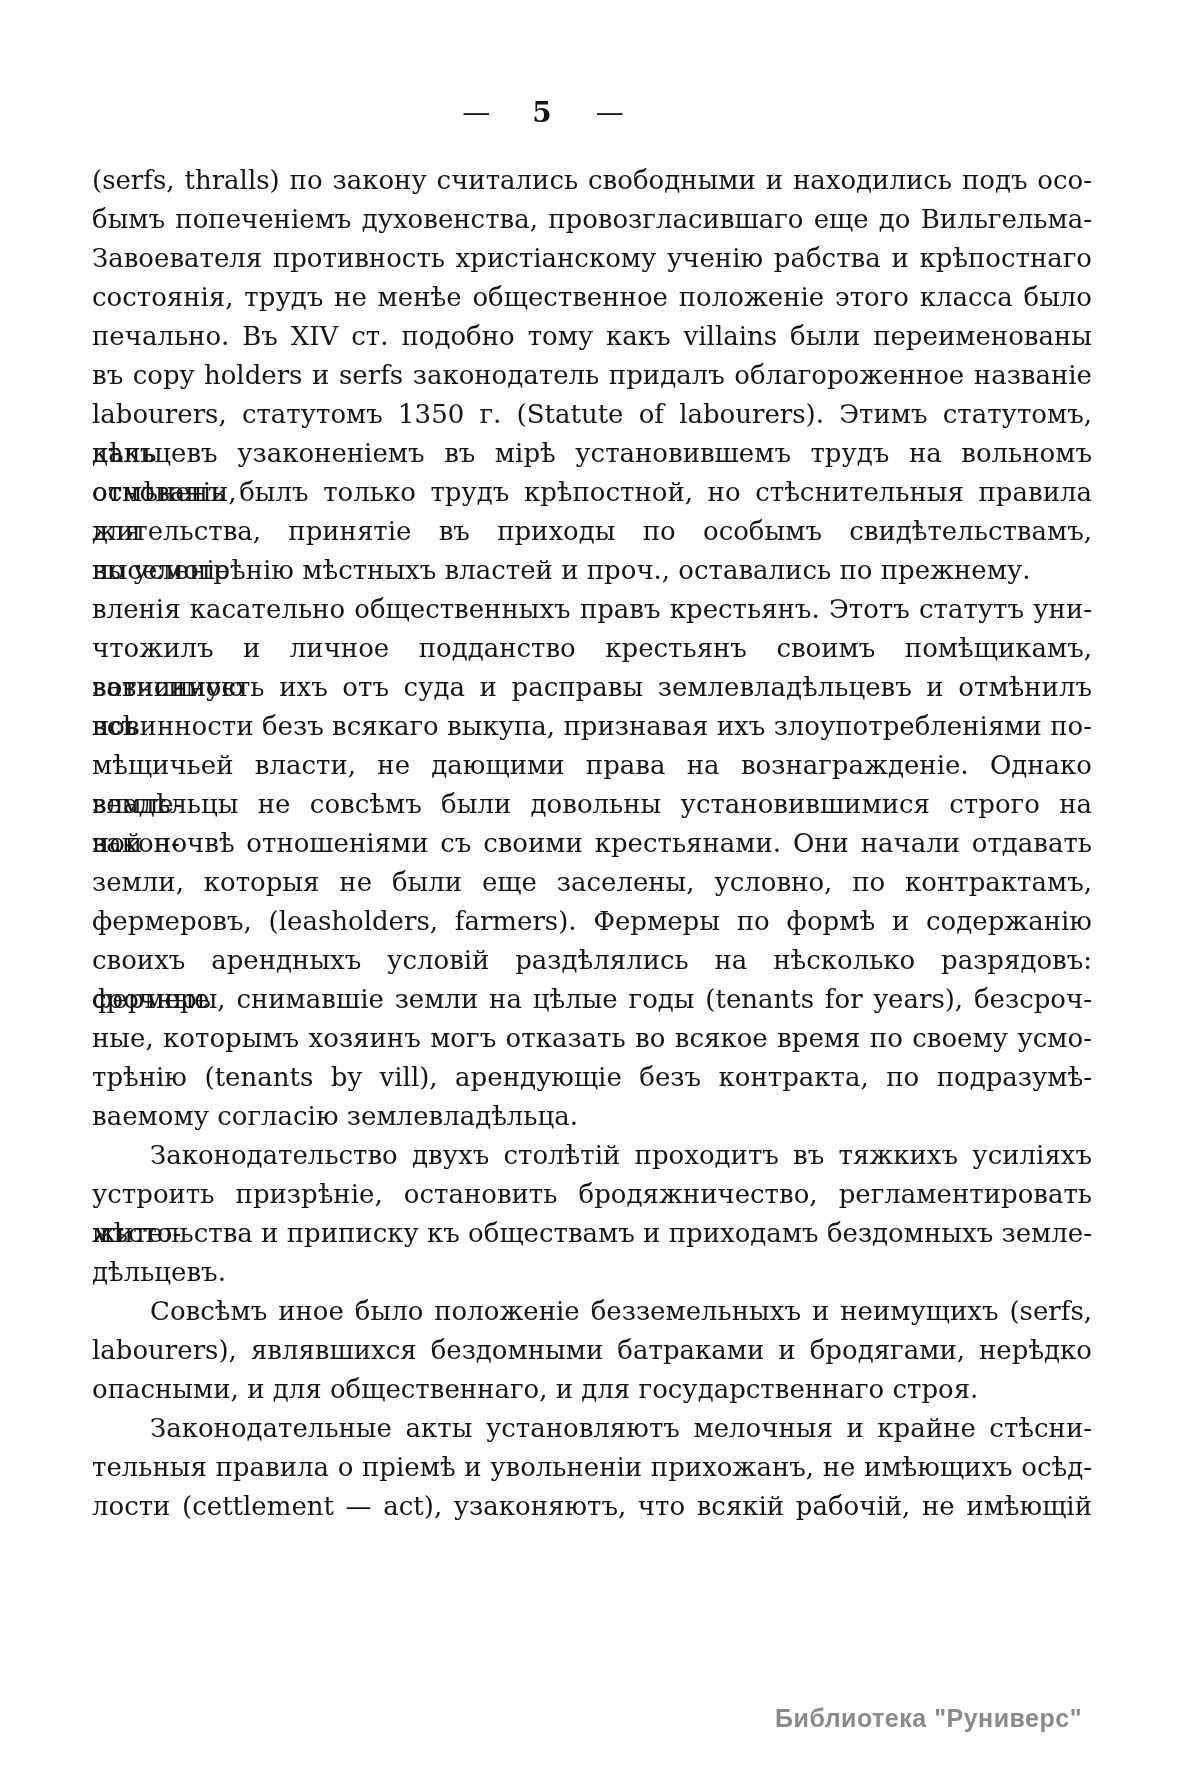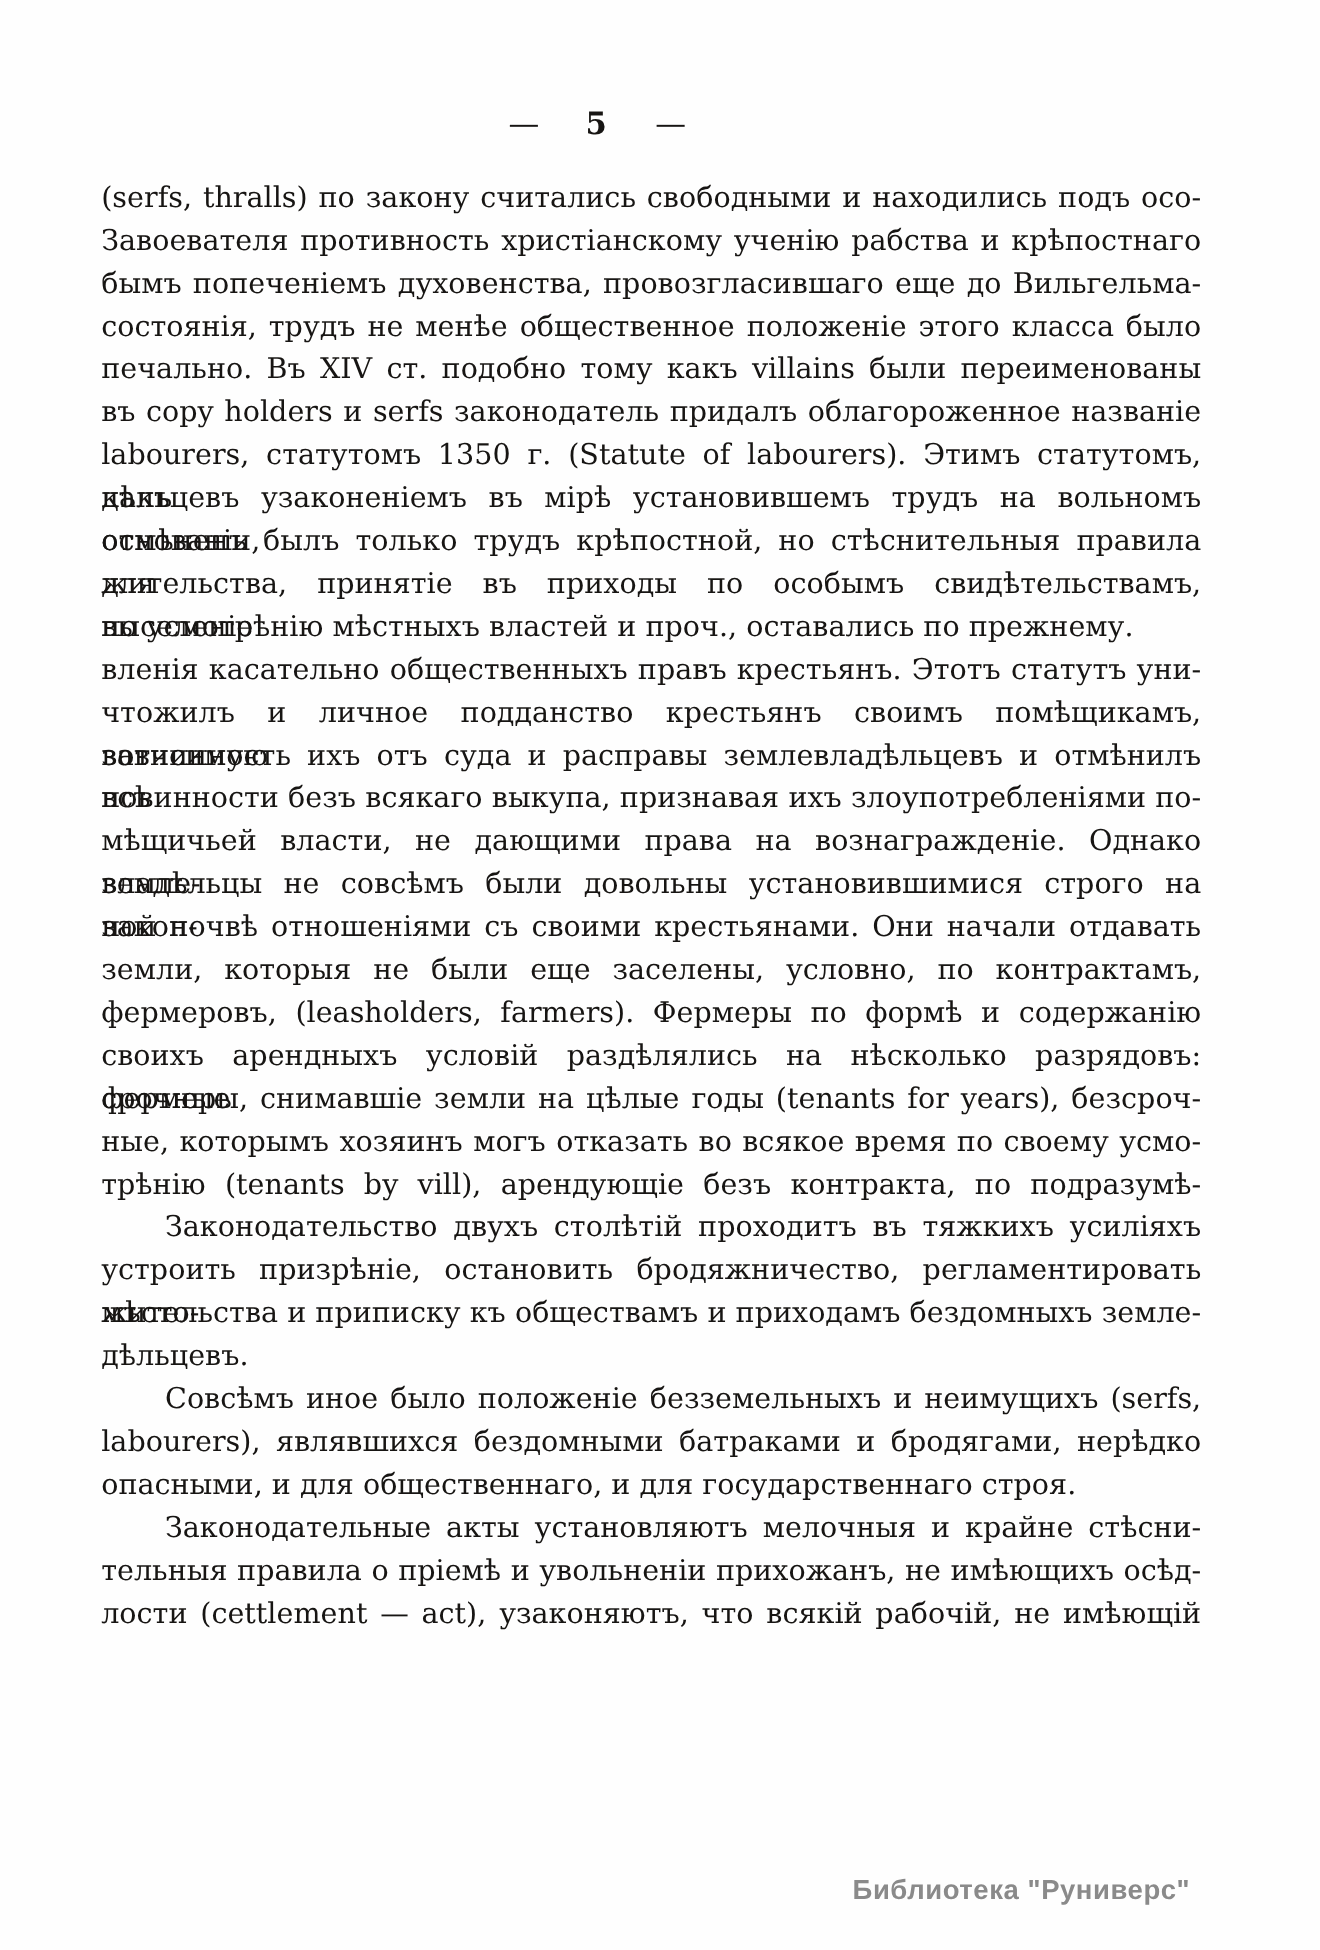--- a/index.html
+++ b/index.html
@@ -71,22 +71,22 @@
 
   <div class="header">
     <span class="dash">—</span>
     <span class="pagenum">5</span>
     <span class="dash">—</span>
   </div>
 
   <div class="text-column">
       <div class="paragraph">
         <div class="line">(serfs, thralls) по закону считались свободными и находились подъ осо-</div>
+        <div class="line">бымъ попеченіемъ духовенства, провозгласившаго еще до Вильгельма-</div>
         <div class="line">Завоевателя противность христіанскому ученію рабства и крѣпостнаго</div>
-        <div class="line">бымъ попеченіемъ духовенства, провозгласившаго еще до Вильгельма-</div>
         <div class="line">состоянія, трудъ не менѣе общественное положеніе этого класса было</div>
         <div class="line">печально. Въ XIV ст. подобно тому какъ villains были переименованы</div>
         <div class="line">въ copy holders и serfs законодатель придалъ облагороженное названіе</div>
         <div class="line">labourers, статутомъ 1350 г. (Statute of labourers). Этимъ статутомъ, какъ</div>
         <div class="line">дѣльцевъ узаконеніемъ въ мірѣ установившемъ трудъ на вольномъ основаніи,</div>
         <div class="line">отмѣненъ былъ только трудъ крѣпостной, но стѣснительныя правила для</div>
         <div class="line">жительства, принятіе въ приходы по особымъ свидѣтельствамъ, выселеніе</div>
         <div class="line endline">по усмотрѣнію мѣстныхъ властей и проч., оставались по прежнему.</div>
       </div>
       <div class="paragraph">
@@ -96,20 +96,21 @@
         <div class="line">повинности безъ всякаго выкупа, признавая ихъ злоупотребленіями по-</div>
         <div class="line">мѣщичьей власти, не дающими права на вознагражденіе. Однако земле-</div>
         <div class="line">владѣльцы не совсѣмъ были довольны установившимися строго на закон-</div>
         <div class="line">ной почвѣ отношеніями съ своими крестьянами. Они начали отдавать</div>
         <div class="line">земли, которыя не были еще заселены, условно, по контрактамъ,</div>
         <div class="line">фермеровъ, (leasholders, farmers). Фермеры по формѣ и содержанію</div>
         <div class="line">своихъ арендныхъ условій раздѣлялись на нѣсколько разрядовъ: срочные</div>
         <div class="line">фермеры, снимавшіе земли на цѣлые годы (tenants for years), безсроч-</div>
         <div class="line">ные, которымъ хозяинъ могъ отказать во всякое время по своему усмо-</div>
         <div class="line">трѣнію (tenants by vill), арендующіе безъ контракта, по подразумѣ-</div>
+        <div class="line endline">ваемому согласію землевладѣльца.</div>
       </div>
       <div class="paragraph">
         <div class="line indent">Законодательство двухъ столѣтій проходитъ въ тяжкихъ усиліяхъ</div>
         <div class="line">устроить призрѣніе, остановить бродяжничество, регламентировать мѣсто-</div>
         <div class="line">жительства и приписку къ обществамъ и приходамъ бездомныхъ земле-</div>
         <div class="line endline">дѣльцевъ.</div>
       </div>
       <div class="paragraph">
         <div class="line indent">Совсѣмъ иное было положеніе безземельныхъ и неимущихъ (serfs,</div>
         <div class="line">labourers), являвшихся бездомными батраками и бродягами, нерѣдко</div>

